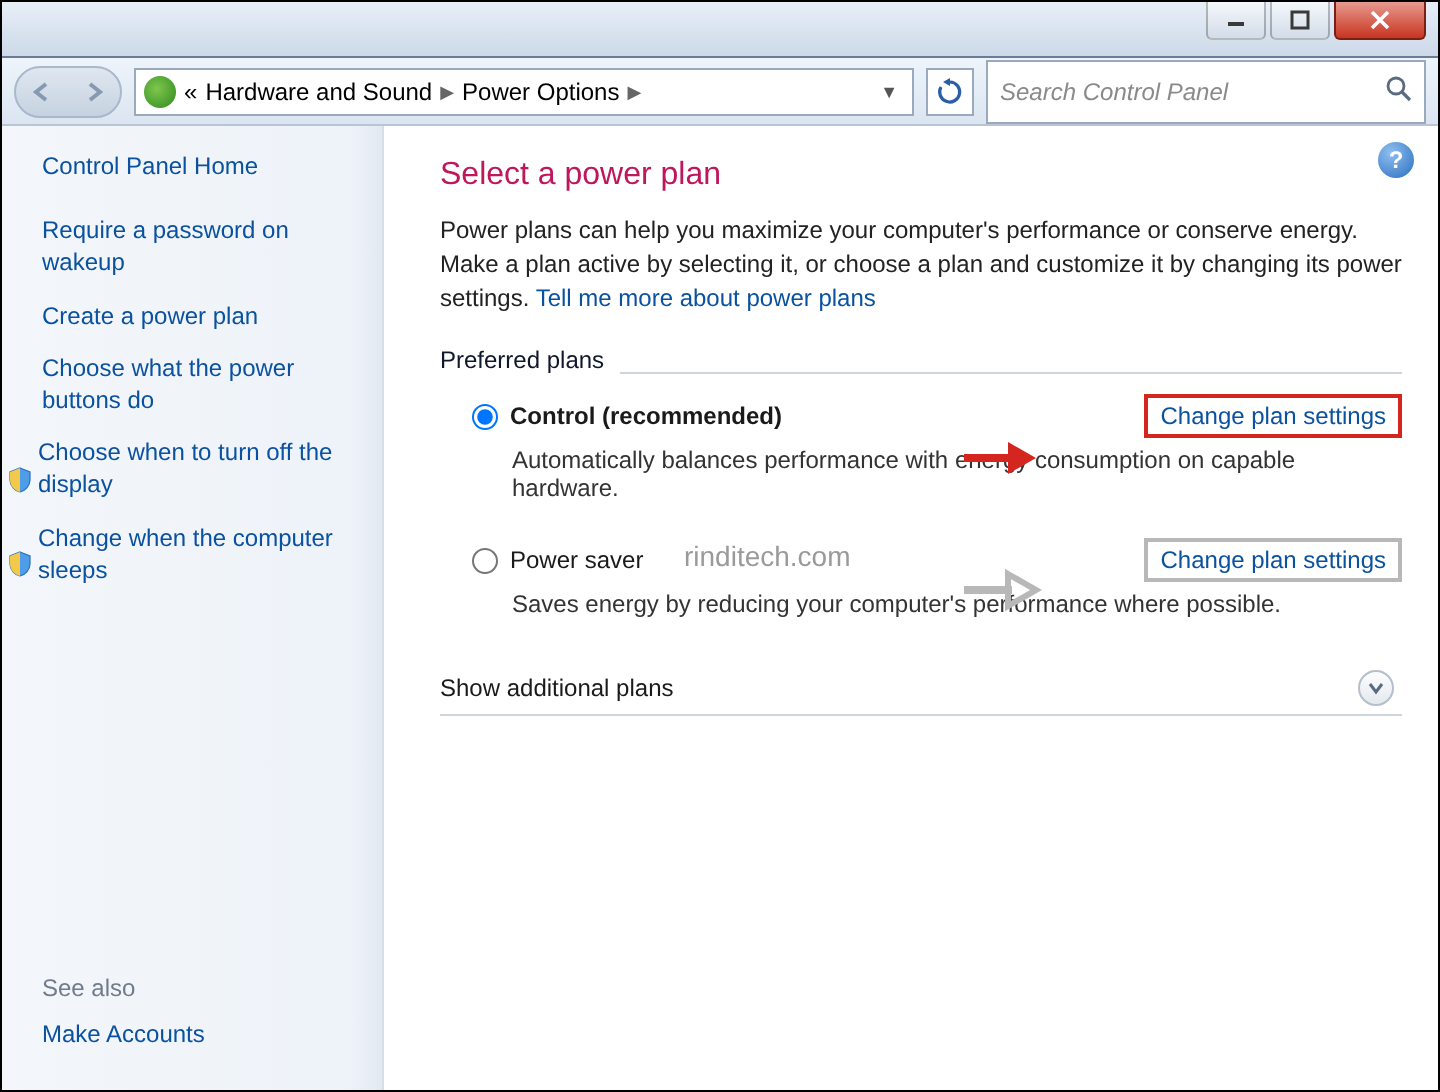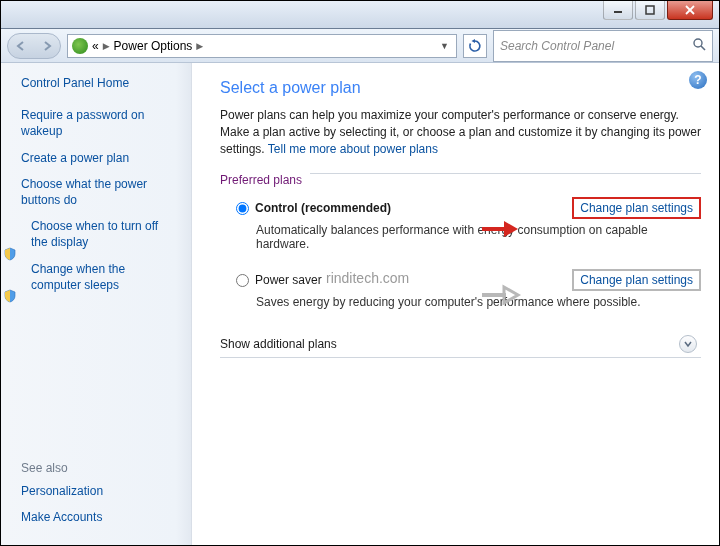--- a/index.html
+++ b/index.html
@@ -104,21 +104,21 @@
   }
   .sidebar {
     width: 191px;
     background: linear-gradient(to right,#f3f6fa 0%,#eef3f9 92%,#e3e9f1 100%);
     border-right: 1px solid #d8dee7;
     padding: 12px 16px 10px 20px;
     display: flex; flex-direction: column;
     position: relative;
   }
   .sidebar a { color: #0a52a0; text-decoration: none; display: block; line-height: 1.35; margin-bottom: 10px; cursor: pointer; }
-  .side-item { display: flex; gap: 14px; align-items: flex-end; margin-left: -18px; }
+  .side-item { display: flex; gap: 2px; align-items: center; margin-left: -18px; }
   .side-item .ico { width: 14px; height: 14px; margin-top: 1px; flex: none; display:flex; align-items:center; justify-content:center; }
   .side-item .ico svg { width:14px; height:14px; }
   .seealso {
     margin-top: auto;
     color: #707c8c;
     font-size: 12px;
     margin-bottom: 8px;
   }
   .main {
     flex: 1;
@@ -128,31 +128,31 @@
   }
   .help-icon {
     position: absolute; top: 8px; right: 12px;
     width: 18px; height: 18px;
     border-radius: 50%;
     background: radial-gradient(circle at 35% 30%, #8fbef0, #2a6fc0);
     color: #fff; font-weight: bold; font-size: 12px;
     display:flex;align-items:center;justify-content:center;
   }
   h1 {
-    color: #3b82f6;
+    color: #be185d;
     font-size: 16px;
     font-weight: 400;
     margin: 4px 0 10px;
   }
   .intro { font-size: 12px; line-height: 1.4; color: #222; }
   .intro a { color: #0a52a0; text-decoration: none; }
   .divider-label {
     margin-top: 16px;
-    display: flex; align-items: flex-start; gap: 8px;
-    color: #701a75;
+    display: flex; align-items: flex-end; gap: 8px;
+    color: #0f172a;
   }
   .divider-label .line { flex:1; height:1px; background:#d0d6de; }
   .plan {
     margin: 10px 0 4px 16px;
   }
   .plan-head { display:flex; align-items:center; }
   .plan-head input { margin: 0 6px 0 0; }
   .plan-title { font-weight: bold; }
   .plan-title.normal { font-weight: normal; }
   .plan-link {
@@ -172,21 +172,21 @@
   }
   .expand {
     width: 18px; height: 18px; border-radius: 50%;
     background: linear-gradient(#fdfdfe,#e4e9ef);
     border: 1px solid #b5bfcb;
     display:flex;align-items:center;justify-content:center;
     color:#5a6b80; font-size: 10px;
   }
   .watermark {
     position: absolute;
-    left: 326px; top: 270px;
+    left: 342px; top: 270px;
     color: #9a9a9a;
     font-size: 14px;
   }
 </style>
 </head>
 <body>
 
 <div class="titlebar">
   <div class="win-buttons">
     <div class="win-btn">
@@ -213,20 +213,21 @@
     <svg width="12" height="12">
         <path d="M8 2 L3 6 L8 10" fill="none" stroke="#8699b0" stroke-width="2"></path>
       </svg>
     <svg width="12" height="12">
         <path d="M4 2 L9 6 L4 10" fill="none" stroke="#8699b0" stroke-width="2"></path>
       </svg>
   </div>
   <div class="addressbar">
     <span class="cp-icon"></span>
     <span class="bc">«</span>
+    <span class="bc">Hardware and Sound</span>
     <span class="bc-sep">▶</span>
     <span class="bc">Power Options</span>
     <span class="bc-sep">▶</span>
     <span class="addr-dd">▼</span>
   </div>
   <div class="refresh">
     <svg width="14" height="14">
         <path d="M7 2 A5 5 0 1 1 2.5 4.5" fill="none" stroke="#2a5ea7" stroke-width="1.6"></path>
         <path d="M7 0 L7 4 L3.5 2 Z" fill="#2a5ea7"></path>
       </svg>
@@ -263,21 +264,20 @@
       <span class="ico">
         <svg viewBox="0 0 14 14">
             <path d="M7 1 L12 3 V7 C12 10 9.5 12.5 7 13 C4.5 12.5 2 10 2 7 V3 Z" fill="#4f9de8" stroke="#2c6fb8" stroke-width="0.6"></path>
             <path d="M7 1 L7 13 C4.5 12.5 2 10 2 7 V3 Z" fill="#f3c94b"></path>
           </svg>
       </span>
       <a>Change when the computer sleeps</a>
     </div>
 
     <div class="seealso">See also</div>
-    <a>Personalization</a>
     <a>Make Accounts</a>
   </div>
 
   <div class="main">
     <div class="help-icon">?</div>
 
     <h1>Select a power plan</h1>
     <div class="intro">
       <span>Power plans can help you maximize your computer's performance or conserve energy. Make a plan active by selecting it, or choose a plan and customize it by changing its power settings. </span><a href="#">Tell me more about power plans</a>
     </div>

